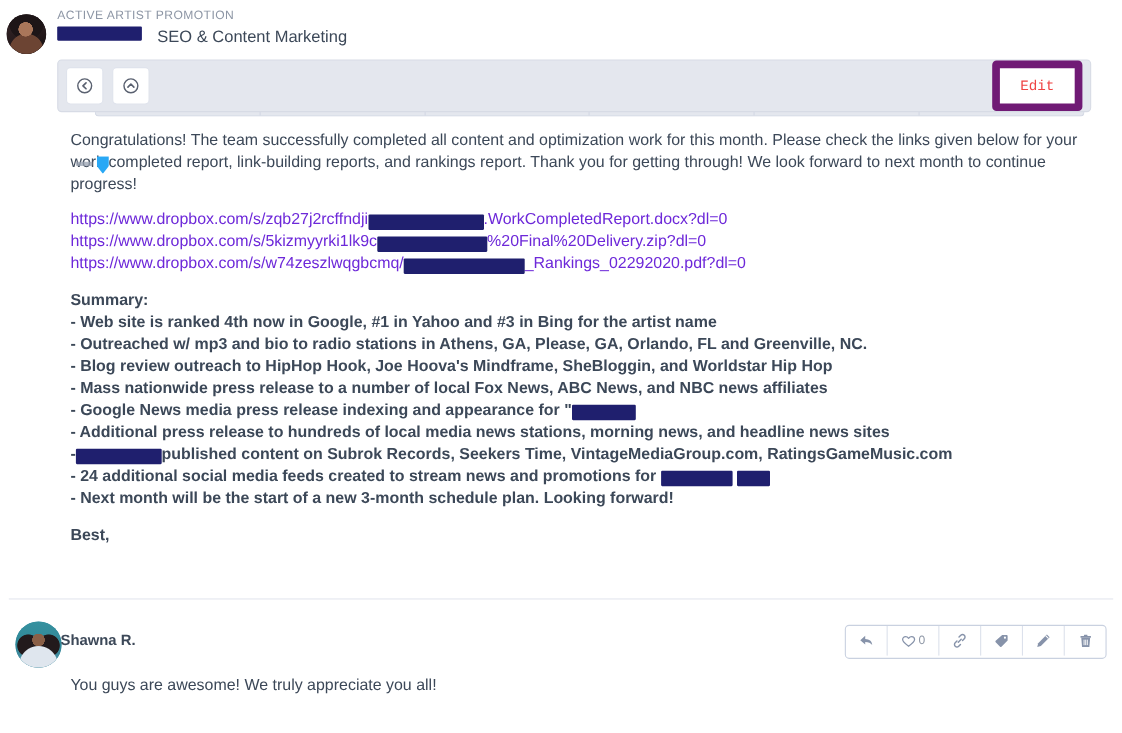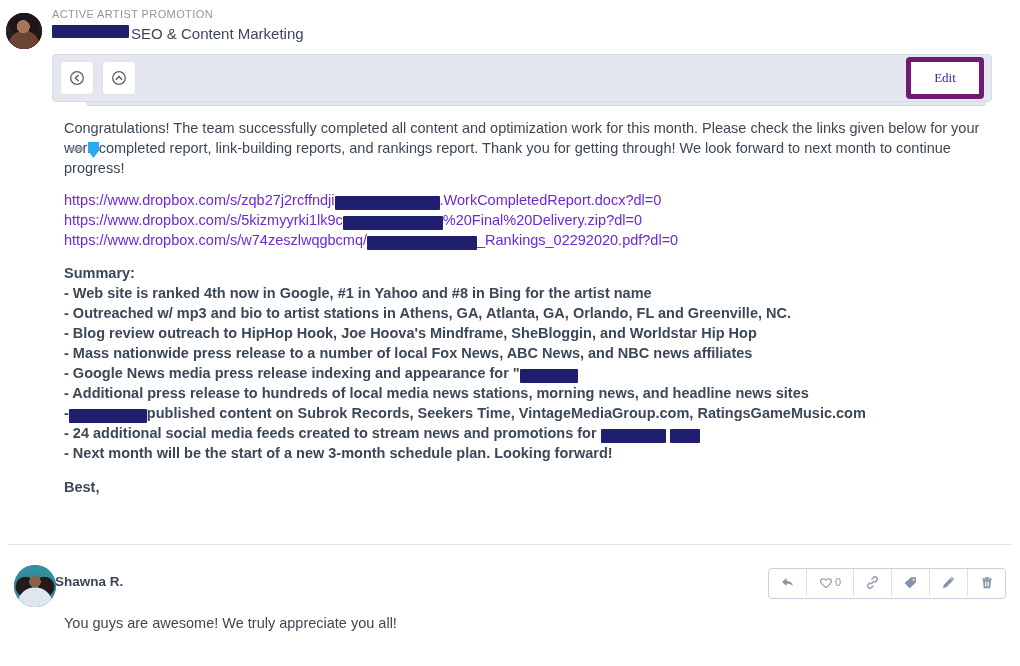--- a/index.html
+++ b/index.html
@@ -47,21 +47,21 @@
   .eyebrow {
     font-size: 11px;
     letter-spacing: 0.4px;
     color: #8d96a5;
     line-height: 14px;
     text-transform: uppercase;
   }
   .title-row {
     display: flex;
     align-items: baseline;
-    gap: 0px;
+    gap: 12px;
     font-size: 15px;
     color: #3c4858;
     line-height: 22px;
     margin-top: 2px;
   }
   .redact {
     display: inline-block;
     background: #1f1f6e;
     border-radius: 1px;
     vertical-align: middle;
@@ -125,30 +125,30 @@
     align-items: center;
     justify-content: center;
     cursor: pointer;
   }
   .tool-btn svg { display: block; }
   .toolbar-spacer { flex: 1; }
   .edit-btn {
     min-width: 48px;
     height: 32px;
     background: #ffffff;
-    border: 5px solid #701a75;
+    border: 7px solid #701a75;
     border-radius: 4px;
     font-size: 13px;
-    color: #4c1d95;
+    color: #ef4444;
     display: flex;
     align-items: center;
     justify-content: center;
     padding: 0 10px;
     cursor: pointer;
-    font-family: Liberation Serif, serif;
+    font-family: Liberation Mono, monospace;
   }
 
   
   .stray {
     position: absolute;
     left: 17px;
     top: 88px;
     width: 34px;
     height: 16px;
     z-index: 1;
@@ -343,22 +343,22 @@
 
   <div class="links">
       <div class="link-line"><span>https://www.dropbox.com/s/zqb27j2rcffndji</span><span class="redact" style="width: 105px;"></span><span>.WorkCompletedReport.docx?dl=0</span></div>
       <div class="link-line"><span>https://www.dropbox.com/s/5kizmyyrki1lk9c</span><span class="redact" style="width: 100px;"></span><span>%20Final%20Delivery.zip?dl=0</span></div>
       <div class="link-line"><span>https://www.dropbox.com/s/w74zeszlwqgbcmq/</span><span class="redact" style="width: 110px;"></span><span>_Rankings_02292020.pdf?dl=0</span></div>
     </div>
 
   <div class="summary">
     <div class="summary-line">Summary:</div>
     <div>
-        <div class="summary-line"><span> - Web site is ranked 4th now in Google, #1 in Yahoo and #8 in Bing for the artist name</span></div>
-        <div class="summary-line"><span> - Outreached w/ mp3 and bio to artist stations in Athens, GA, Atlanta, GA, Orlando, FL and Greenville, NC.</span></div>
+        <div class="summary-line"><span> - Web site is ranked 4th now in Google, #1 in Yahoo and #3 in Bing for the artist name</span></div>
+        <div class="summary-line"><span> - Outreached w/ mp3 and bio to radio stations in Athens, GA, Please, GA, Orlando, FL and Greenville, NC.</span></div>
         <div class="summary-line"><span> - Blog review outreach to HipHop Hook, Joe Hoova's Mindframe, SheBloggin, and Worldstar Hip Hop</span></div>
         <div class="summary-line"><span> - Mass nationwide press release to a number of local Fox News, ABC News, and NBC news affiliates</span></div>
         <div class="summary-line"><span> - Google News media press release indexing and appearance for "</span><span class="redact" style="width: 58px;"></span></div>
         <div class="summary-line"><span> - Additional press release to hundreds of local media news stations, morning news, and headline news sites</span></div>
         <div class="summary-line"><span> -</span><span class="redact" style="width: 78px;"></span><span>published content on Subrok Records, Seekers Time, VintageMediaGroup.com, RatingsGameMusic.com</span></div>
         <div class="summary-line"><span> - 24 additional social media feeds created to stream news and promotions for </span><span class="redact" style="width: 65px;"></span><span> </span><span class="redact" style="width: 30px;"></span></div>
         <div class="summary-line"><span> - Next month will be the start of a new 3-month schedule plan.  Looking forward!</span></div>
       </div>
   </div>
 

